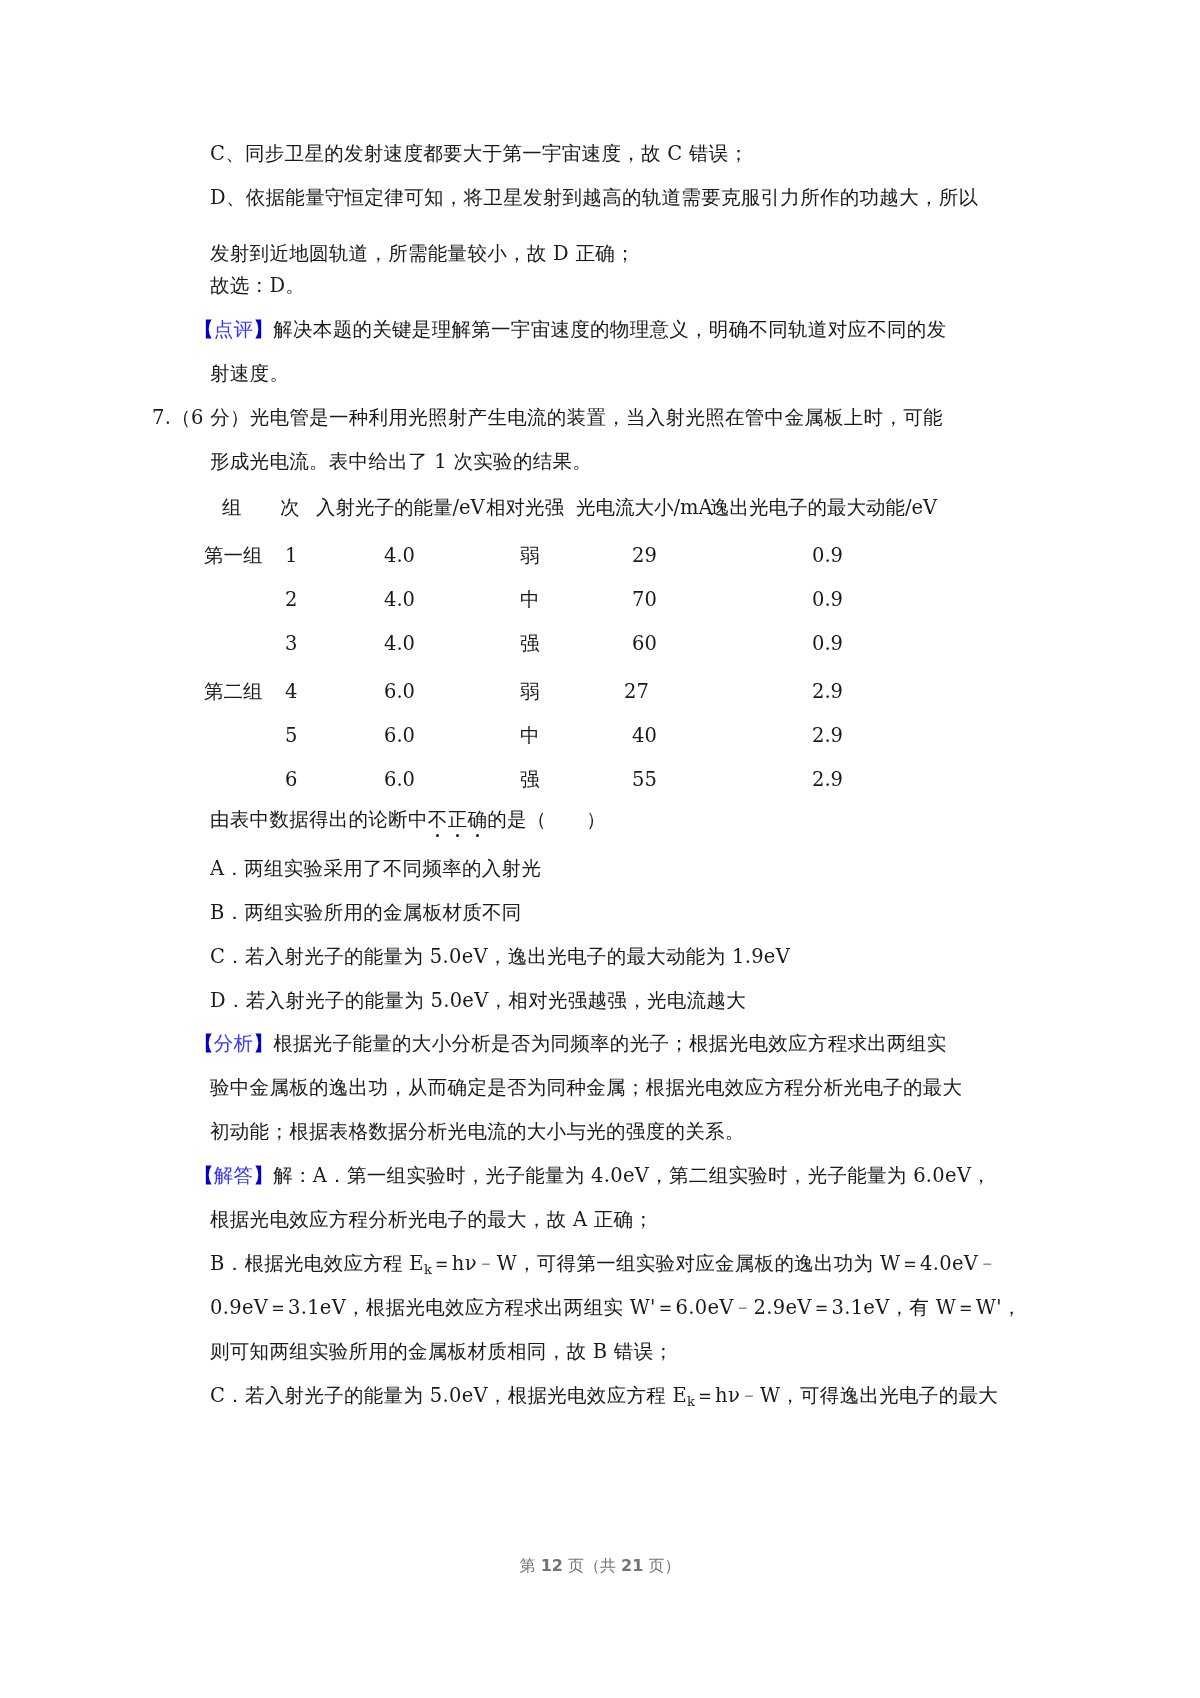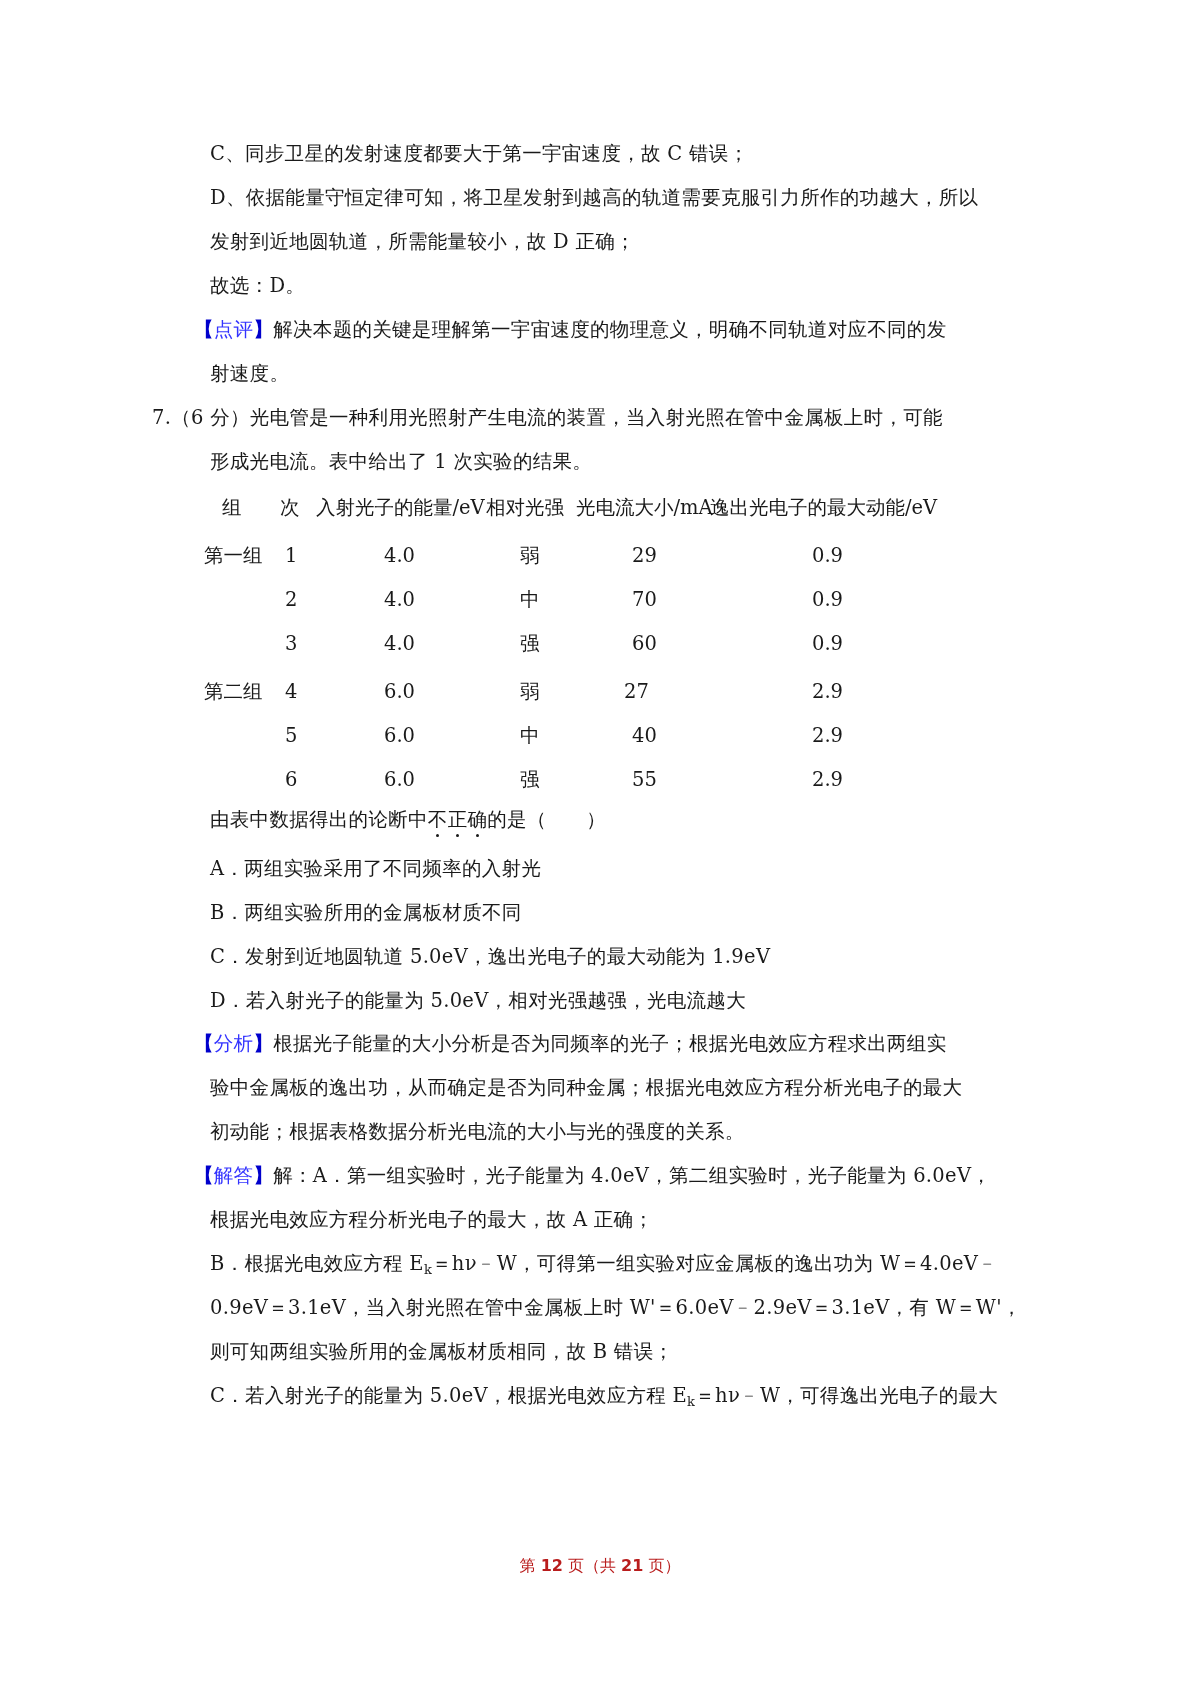--- a/index.html
+++ b/index.html
@@ -16,30 +16,30 @@
   .tag-t { color: #3333ff; }
   .dot-em { position: relative; }
   .dot-em::after {
     content: ""; position: absolute; left: 50%; bottom: -6px;
     width: 3px; height: 3px; margin-left: -1.5px; border-radius: 50%; background: #1a1a1a;
   }
   .tcell { position: absolute; font-size: 19.5px; line-height: 28px; white-space: nowrap; }
   sub { font-size: 13px; vertical-align: -4px; line-height: 0; }
   .footer {
     position: absolute; top: 1556px; left: 0; width: 1200px; text-align: center;
-    font-family: "DejaVu Sans", "Liberation Sans", sans-serif; font-size: 16px; color: #b91c1c;
+    font-family: "DejaVu Sans", "Liberation Sans", sans-serif; font-size: 16px; color: #737373;
   }
   .footer b { font-weight: bold; }
 </style>
 </head>
 <body>
 
 <div class="line" style="top:140px">C、同步卫星的发射速度都要大于第一宇宙速度，故 C 错误；</div>
 <div class="line" style="top:184px">D、依据能量守恒定律可知，将卫星发射到越高的轨道需要克服引力所作的功越大，所以</div>
-<div class="line" style="top:228px">发射到近地圆轨道，所需能量较小，故 D 正确；</div>
+<div class="line" style="top:240px">发射到近地圆轨道，所需能量较小，故 D 正确；</div>
 <div class="line" style="top:272px">故选：D。</div>
 <div class="line" style="top:316px; left:194px">
   <span class="tag-b">【</span><span class="tag-t">点评</span><span class="tag-b">】</span><span>解决本题的关键是理解第一宇宙速度的物理意义，明确不同轨道对应不同的发</span>
 </div>
 <div class="line" style="top:360px">射速度。</div>
 
 <div class="line" style="top:404px; left:152px">
   <span>7.</span><span>（6 分）光电管是一种利用光照射产生电流的装置，当入射光照在管中金属板上时，可能</span>
 </div>
 <div class="line" style="top:448px">形成光电流。表中给出了 1 次实验的结果。</div>
@@ -101,37 +101,37 @@
     <div class="tcell" style="top:766px; left:812px">2.9</div>
   </div>
 </div>
 
 <div class="line" style="top:806px">
   <span>由表中数据得出的论断中</span><span class="dot-em">不</span><span class="dot-em">正</span><span class="dot-em">确</span><span>的是（　　）</span>
 </div>
 
 <div class="line" style="top:855px">A．两组实验采用了不同频率的入射光</div>
 <div class="line" style="top:899px">B．两组实验所用的金属板材质不同</div>
-<div class="line" style="top:943px">C．发射到近地圆轨道 5.0eV，逸出光电子的最大动能为 1.9eV</div>
+<div class="line" style="top:943px">C．若入射光子的能量为 5.0eV，逸出光电子的最大动能为 1.9eV</div>
 <div class="line" style="top:987px">D．若入射光子的能量为 5.0eV，相对光强越强，光电流越大</div>
 
 <div class="line" style="top:1030px; left:194px">
   <span class="tag-b">【</span><span class="tag-t">分析</span><span class="tag-b">】</span><span>根据光子能量的大小分析是否为同频率的光子；根据光电效应方程求出两组实</span>
 </div>
 <div class="line" style="top:1074px">验中金属板的逸出功，从而确定是否为同种金属；根据光电效应方程分析光电子的最大</div>
 <div class="line" style="top:1118px">初动能；根据表格数据分析光电流的大小与光的强度的关系。</div>
 
 <div class="line" style="top:1162px; left:194px">
   <span class="tag-b">【</span><span class="tag-t">解答</span><span class="tag-b">】</span><span>解：A．第一组实验时，光子能量为 4.0eV，第二组实验时，光子能量为 6.0eV，</span>
 </div>
 <div class="line" style="top:1206px">根据光电效应方程分析光电子的最大，故 A 正确；</div>
 <div class="line" style="top:1250px">
   <span>B．根据光电效应方程 E</span><sub>k</sub><span>＝hν﹣W，可得第一组实验对应金属板的逸出功为 W＝4.0eV﹣</span>
 </div>
-<div class="line" style="top:1294px">0.9eV＝3.1eV，当入射光照在管中金属板上时 W'＝6.0eV﹣2.9eV＝3.1eV，有 W＝W'，</div>
+<div class="line" style="top:1294px">0.9eV＝3.1eV，根据光电效应方程求出两组实 W'＝6.0eV﹣2.9eV＝3.1eV，有 W＝W'，</div>
 <div class="line" style="top:1338px">则可知两组实验所用的金属板材质相同，故 B 错误；</div>
 <div class="line" style="top:1382px">
   <span>C．若入射光子的能量为 5.0eV，根据光电效应方程 E</span><sub>k</sub><span>＝hν﹣W，可得逸出光电子的最大</span>
 </div>
 
 <div class="footer">
   <span>第</span>
   <b>12</b>
   <span>页（共</span>
   <b>21</b>

